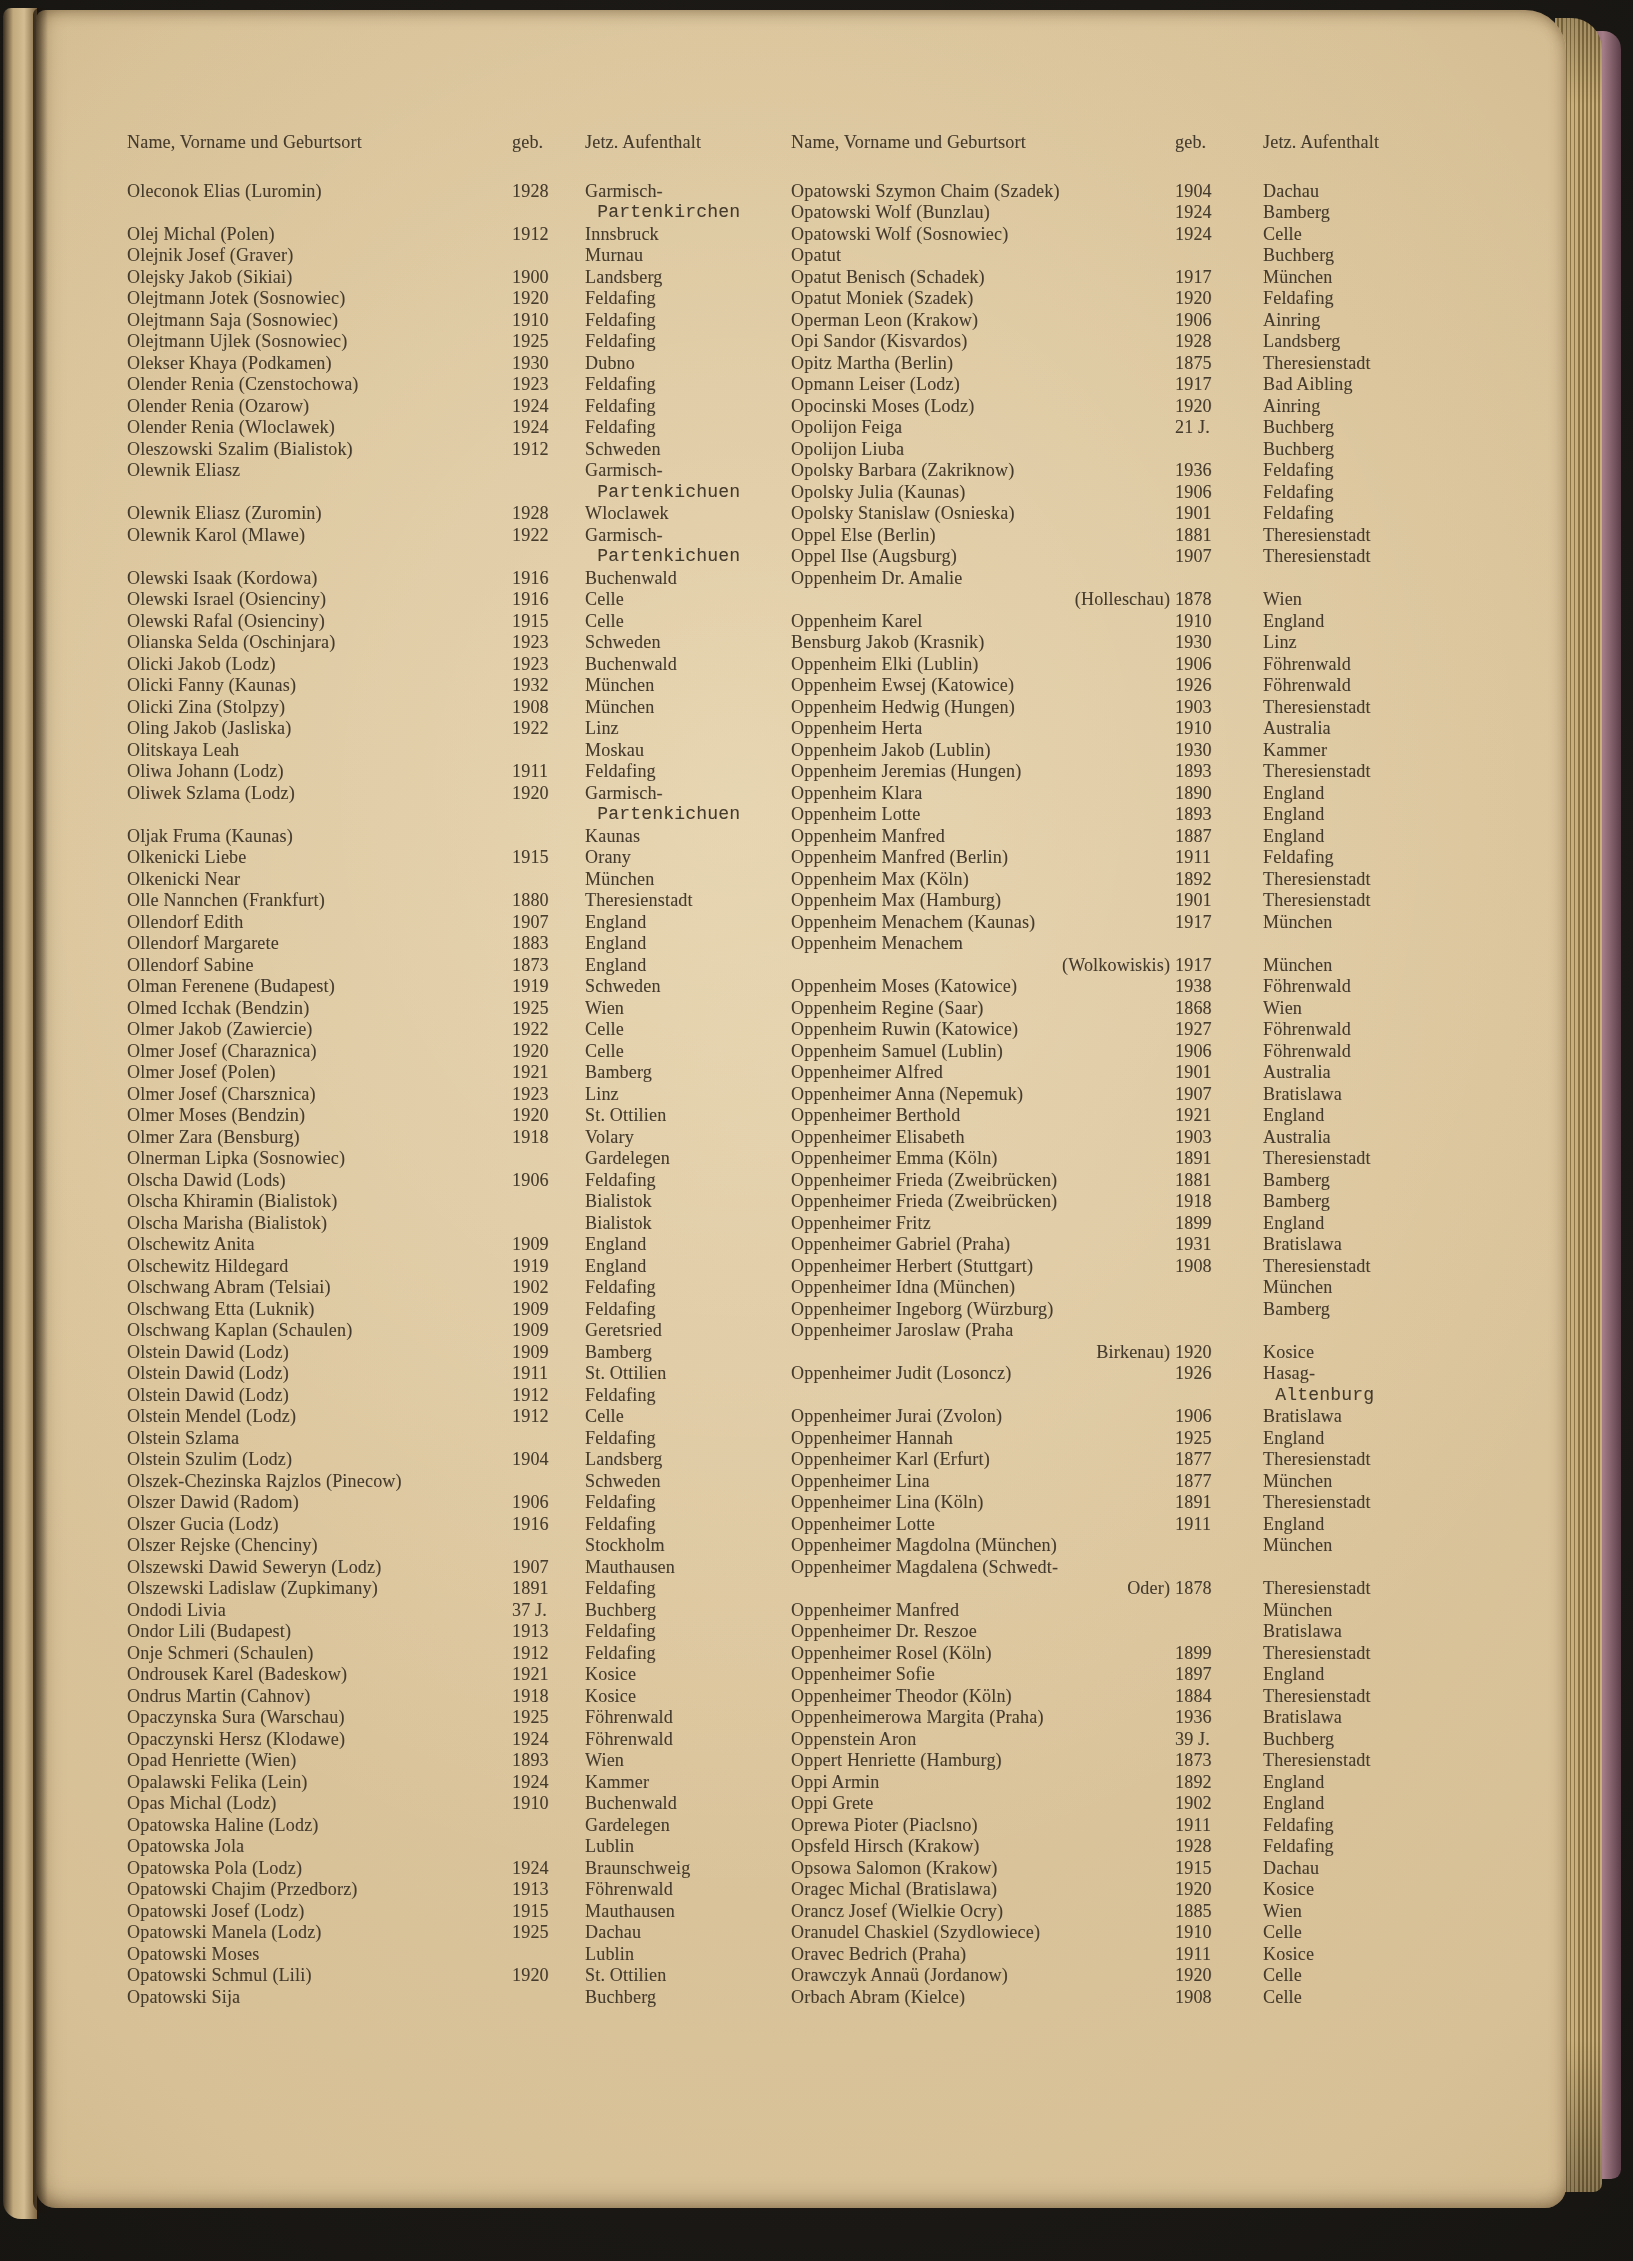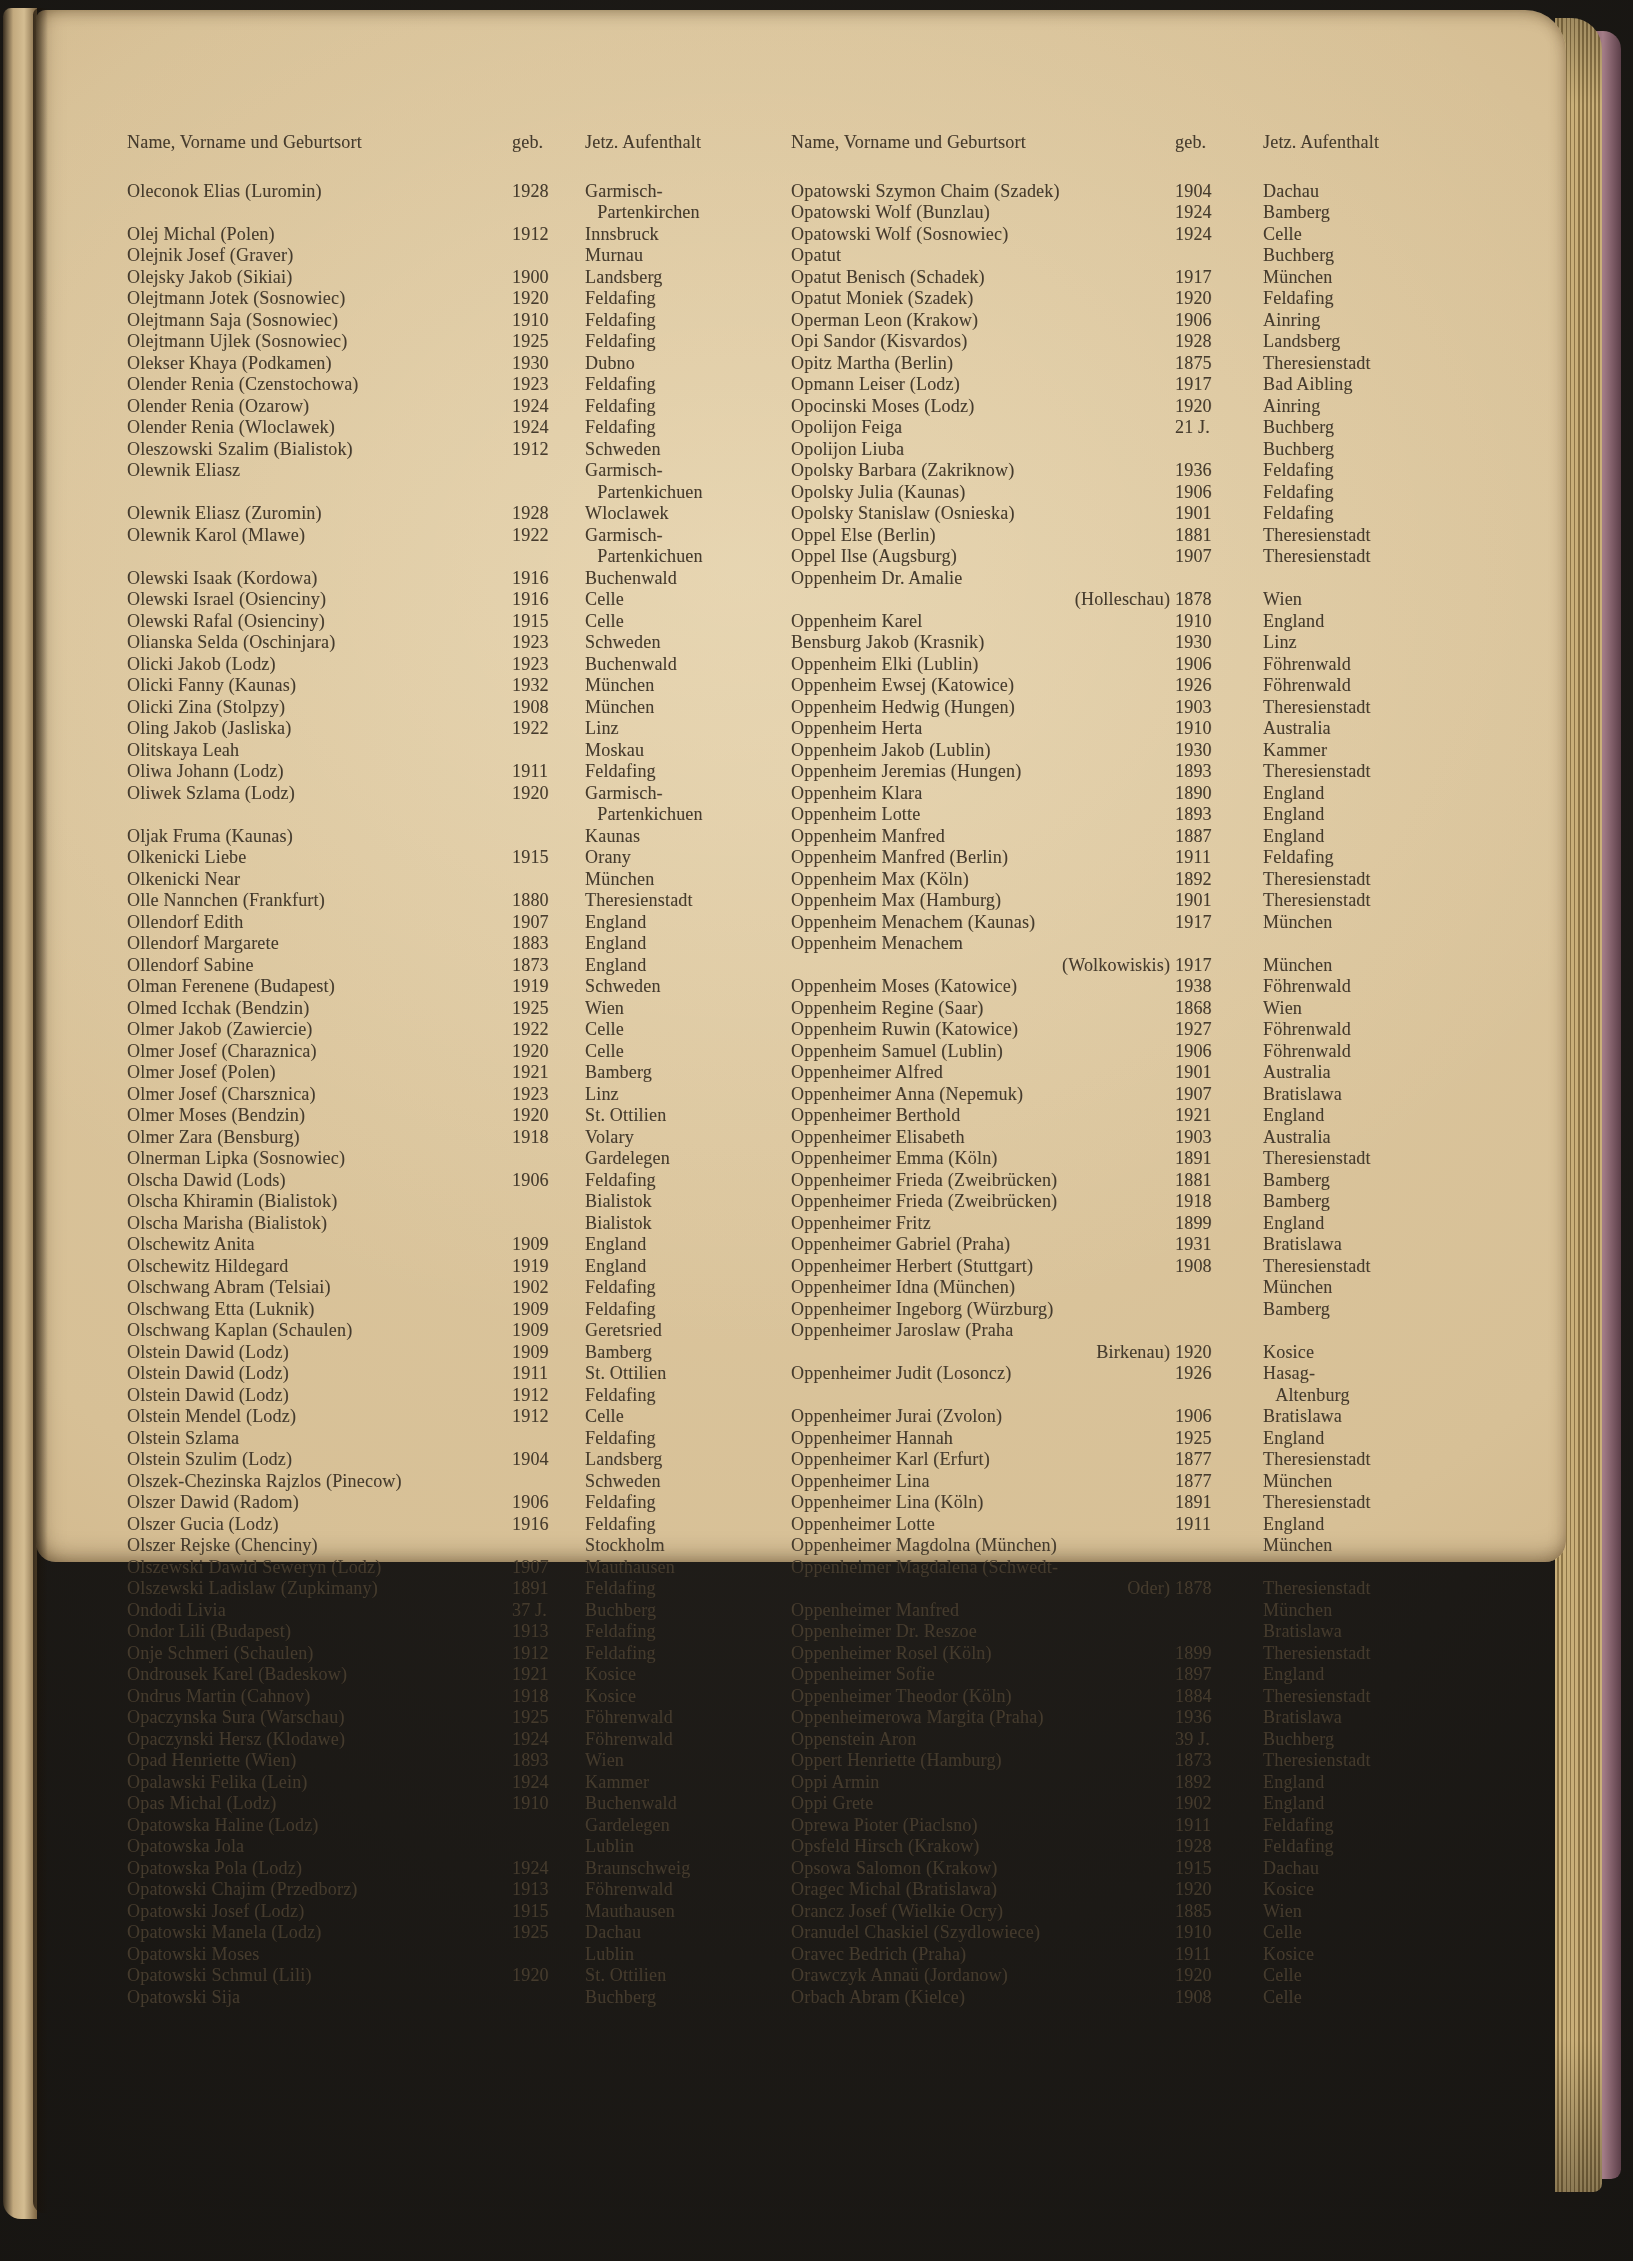--- a/index.html
+++ b/index.html
@@ -26,21 +26,21 @@
     border-radius:0 18px 9.8px 0;z-index:1;
   }
   .fore-edge{
     position:absolute;left:1555px;top:18px;width:47px;height:2174px;
     background:
       linear-gradient(180deg,rgba(0,0,0,.20) 0%,rgba(0,0,0,0) 4%,rgba(0,0,0,0) 93%,rgba(0,0,0,.30) 100%),
       repeating-linear-gradient(90deg,#c9af79 0px,#c9af79 2.4px,#8d7547 2.4px,#8d7547 4.1px);
     border-radius:0 31px 8.2px 0;z-index:2;
   }
   .page{
-    position:absolute;left:36px;top:9.8px;width:1530px;height:1552px;z-index:3;
+    position:absolute;left:36px;top:9.8px;width:1530px;height:2198px;z-index:3;
     background:
       radial-gradient(90% 70% at 46% 36%, rgba(255,246,219,.30), rgba(255,246,219,0) 72%),
       radial-gradient(125% 105% at 50% 48%, #dec9a2 0%, #d7c096 55%, #c9ac7e 88%, #b3946a 100%);
     border-radius:9.8px 41px 21px 19.6px;
     box-shadow:
       inset 16.3px 0 24.5px -14.7px rgba(60,40,15,.55),
       inset -9.8px 0 16.3px -9.8px rgba(90,60,25,.38),
       inset 0 -14.7px 24.5px -13px rgba(60,40,15,.5),
       inset 0 11.4px 18px -11.4px rgba(60,40,15,.4);
   }
@@ -60,21 +60,21 @@
   .col-left{left:91px;width:653px;}
   .col-right{left:755px;width:665px;}
   .c-name{flex:0 0 auto;overflow:visible;}
   .col-left  .c-name{width:385px;}
   .col-left  .c-geb {width:73px;}
   .col-left  .c-res {width:195px;}
   .col-right .c-name{width:384px;}
   .col-right .c-geb {width:88px;}
   .col-right .c-res {width:193px;}
   .row.nr .c-name{text-align:right;padding-right:4.9px;box-sizing:border-box;}
-  .row.ri .c-res{padding-left:12.2px;box-sizing:border-box;}
+  .row.ri .c-res{padding-left:12.2px;box-sizing:border-box;font-family:Liberation Mono, monospace;}
 </style>
 </head>
 <body>
 
 <div class="stage">
   <div class="under-page"></div>
   <div class="crease"></div>
   <div class="cover-edge"></div>
   <div class="fore-edge"></div>
 

